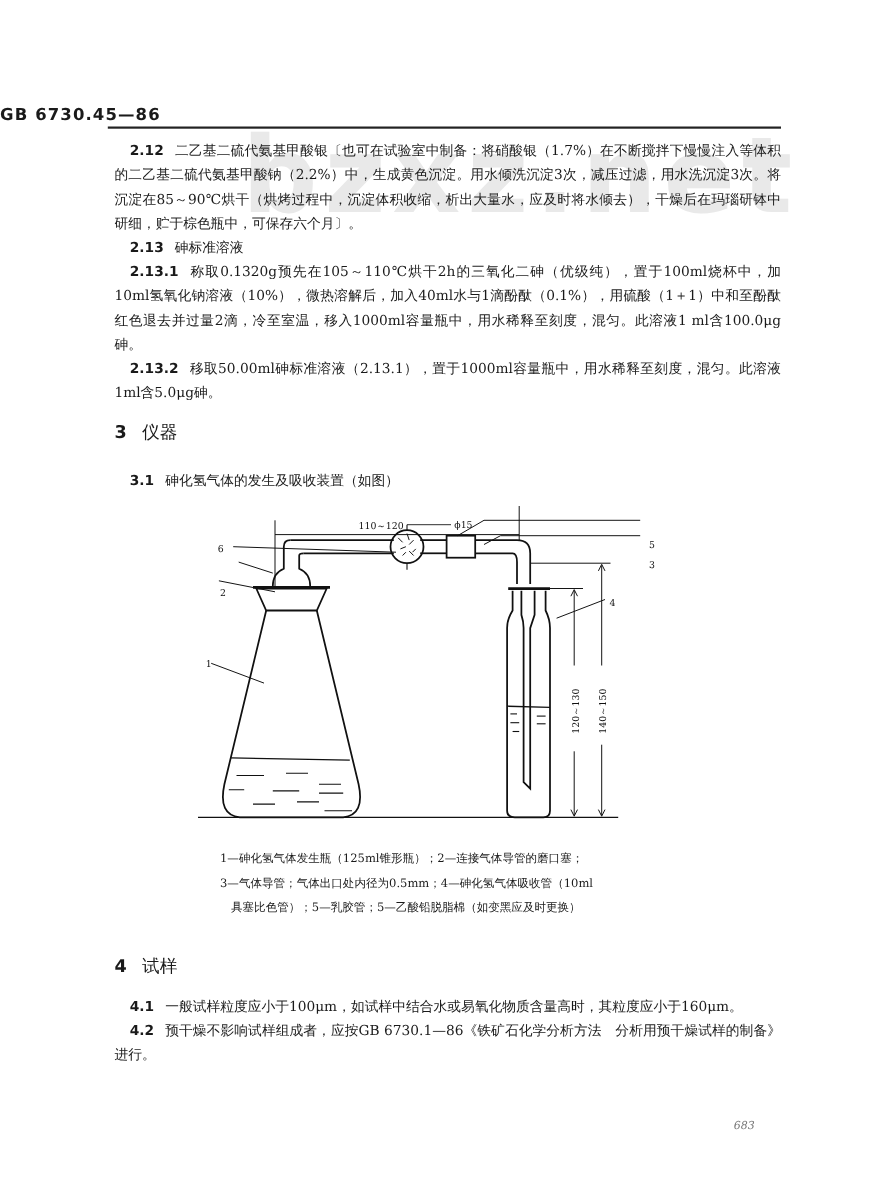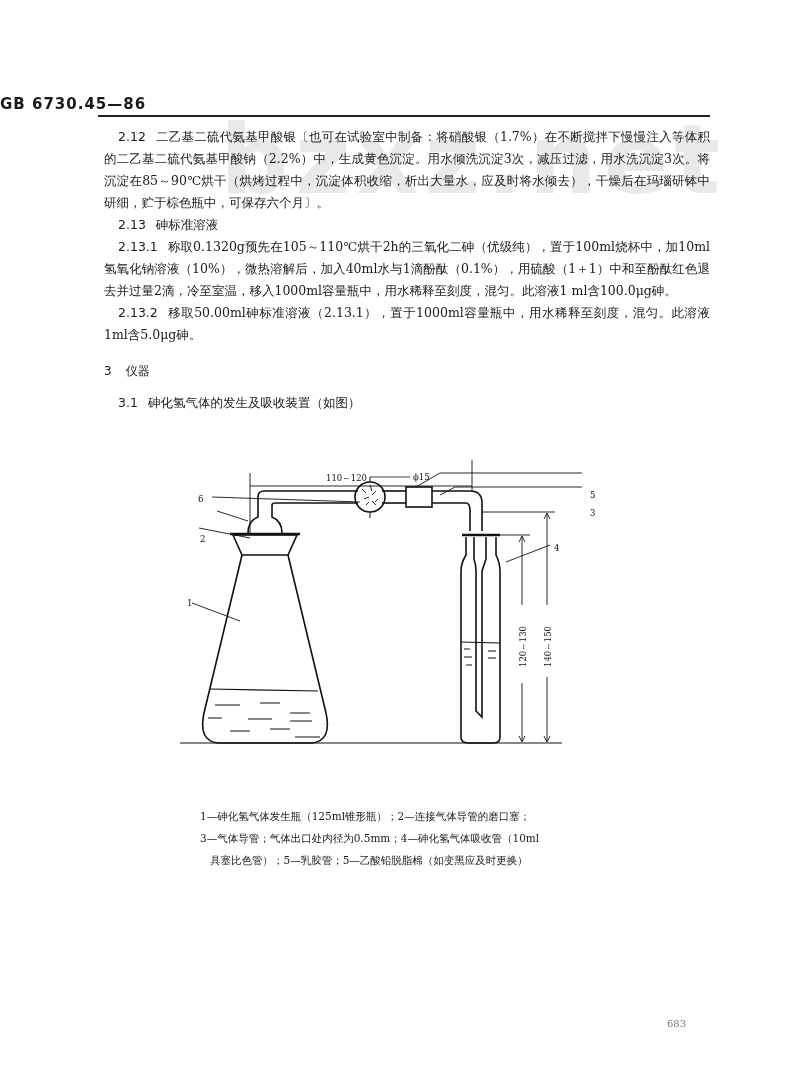--- a/index.html
+++ b/index.html
@@ -7,45 +7,45 @@
            font-family: "DejaVu Serif", "Liberation Serif", serif; color: #1a1a1a; }
     .page { position: absolute; left: 0; top: 0; width: 800px; height: 1079px; }
     .header { position: absolute; top: 95px; left: 0; width: 800px; text-align: left;
               font-family: "DejaVu Sans", sans-serif; font-weight: bold; font-size: 15px; letter-spacing: 1px; }
     .rule { position: absolute; top: 115px; left: 98px; width: 612px; height: 2px; background: #222; }
     .watermark { position: absolute; top: 104px; left: 220px; font-family: "DejaVu Sans", sans-serif;
                  font-weight: bold; font-size: 96px; color: #e9e9e9; letter-spacing: 6px; z-index: 0; }
     .txt { position: absolute; left: 104px; width: 606px; font-size: 12.5px; line-height: 22px; z-index: 1; }
     .txt p { margin: 0; text-align: justify; }
     .ind { text-indent: 14px; }
-    .num { font-family: "DejaVu Sans", sans-serif; font-weight: normal; margin-right: 10px; }
-    .sec { font-family: "DejaVu Sans", sans-serif; font-size: 12px; }
+    .num { font-family: "DejaVu Sans", sans-serif; font-weight: bold; margin-right: 10px; }
+    .sec { font-family: "DejaVu Sans", sans-serif; font-size: 16px; }
     .sec .num { margin-right: 14px; }
     .figure { position: absolute; left: 150px; top: 455px; width: 500px; height: 310px; }
-    .caption { position: absolute; left: 200px; top: 770px; width: 540px; font-size: 10.5px; line-height: 22px; margin-top: 35px; }
+    .caption { position: absolute; left: 200px; top: 770px; width: 540px; font-size: 10.5px; line-height: 22px; }
     .caption p { margin: 0; }
-    .pageno { position: absolute; left: 667px; top: 1018px; font-size: 10px; color: #777; }
+    .pageno { position: absolute; left: 667px; top: 1018px; font-size: 10px; color: #777; font-style: italic; }
   </style>
 </head>
 <body>
 
 <div class="page">
 
   <div class="watermark">bzxz.net</div>
 
   <div class="header">GB 6730.45—86</div>
   <div class="rule"></div>
 
   <div class="txt" style="top:126px;">
     <p class="ind"><span class="num">2.12</span><span>二乙基二硫代氨基甲酸银〔也可在试验室中制备：将硝酸银（1.7%）在不断搅拌下慢慢注入等体积的二乙基二硫代氨基甲酸钠（2.2%）中，生成黄色沉淀。用水倾洗沉淀3次，减压过滤，用水洗沉淀3次。将沉淀在85～90℃烘干（烘烤过程中，沉淀体积收缩，析出大量水，应及时将水倾去），干燥后在玛瑙研钵中研细，贮于棕色瓶中，可保存六个月〕。</span></p>
     <p class="ind"><span class="num">2.13</span><span>砷标准溶液</span></p>
     <p class="ind"><span class="num">2.13.1</span><span>称取0.1320g预先在105～110℃烘干2h的三氧化二砷（优级纯），置于100ml烧杯中，加10ml氢氧化钠溶液（10%），微热溶解后，加入40ml水与1滴酚酞（0.1%），用硫酸（1＋1）中和至酚酞红色退去并过量2滴，冷至室温，移入1000ml容量瓶中，用水稀释至刻度，混匀。此溶液1 ml含100.0μg砷。</span></p>
     <p class="ind"><span class="num">2.13.2</span><span>移取50.00ml砷标准溶液（2.13.1），置于1000ml容量瓶中，用水稀释至刻度，混匀。此溶液1ml含5.0μg砷。</span></p>
     <p class="sec" style="margin-top:14px;"><span class="num">3</span><span>仪器</span></p>
-    <p class="ind" style="margin-top:10px;"><span class="num">3.1</span><span>砷化氢气体的发生及吸收装置（如图）</span></p>
+    <p class="ind" style="margin-top:22px;"><span class="num">3.1</span><span>砷化氢气体的发生及吸收装置（如图）</span></p>
   </div>
 
   <div class="figure">
     <svg width="500" height="310" viewBox="0 0 500 310" xmlns="http://www.w3.org/2000/svg" style="font-family:'DejaVu Serif',serif;">
       <g stroke="#111" fill="none" stroke-width="1.6">
 
         <line x1="30" y1="288" x2="412" y2="288" stroke-width="1.2"></line>
 
         <path d="M92 100 L54 258 Q48 286 68 288 L162 288 Q182 286 176 258 L138 100"></path>
         <path d="M83 80 L92 100 L138 100 L147 80 Z"></path>
@@ -137,15 +137,20 @@
       </g>
     </svg>
   </div>
 
   <div class="caption">
     <p>1—砷化氢气体发生瓶（125ml锥形瓶）；2—连接气体导管的磨口塞；</p>
     <p>3—气体导管；气体出口处内径为0.5mm；4—砷化氢气体吸收管（10ml</p>
     <p style="padding-left:10px;">具塞比色管）；5—乳胶管；5—乙酸铅脱脂棉（如变黑应及时更换）</p>
   </div>
 
+  <div class="txt" style="top:868px;">
+    <p class="sec"><span class="num">4</span><span>试样</span></p>
+    <p class="ind" style="margin-top:14px;"><span class="num">4.1</span><span>一般试样粒度应小于100μm，如试样中结合水或易氧化物质含量高时，其粒度应小于160μm。</span></p>
+    <p class="ind"><span class="num">4.2</span><span>预干燥不影响试样组成者，应按GB 6730.1—86《铁矿石化学分析方法　分析用预干燥试样的制备》进行。</span></p>
+  </div>
 
   <div class="pageno">683</div>
 </div>
 
 </body></html>

